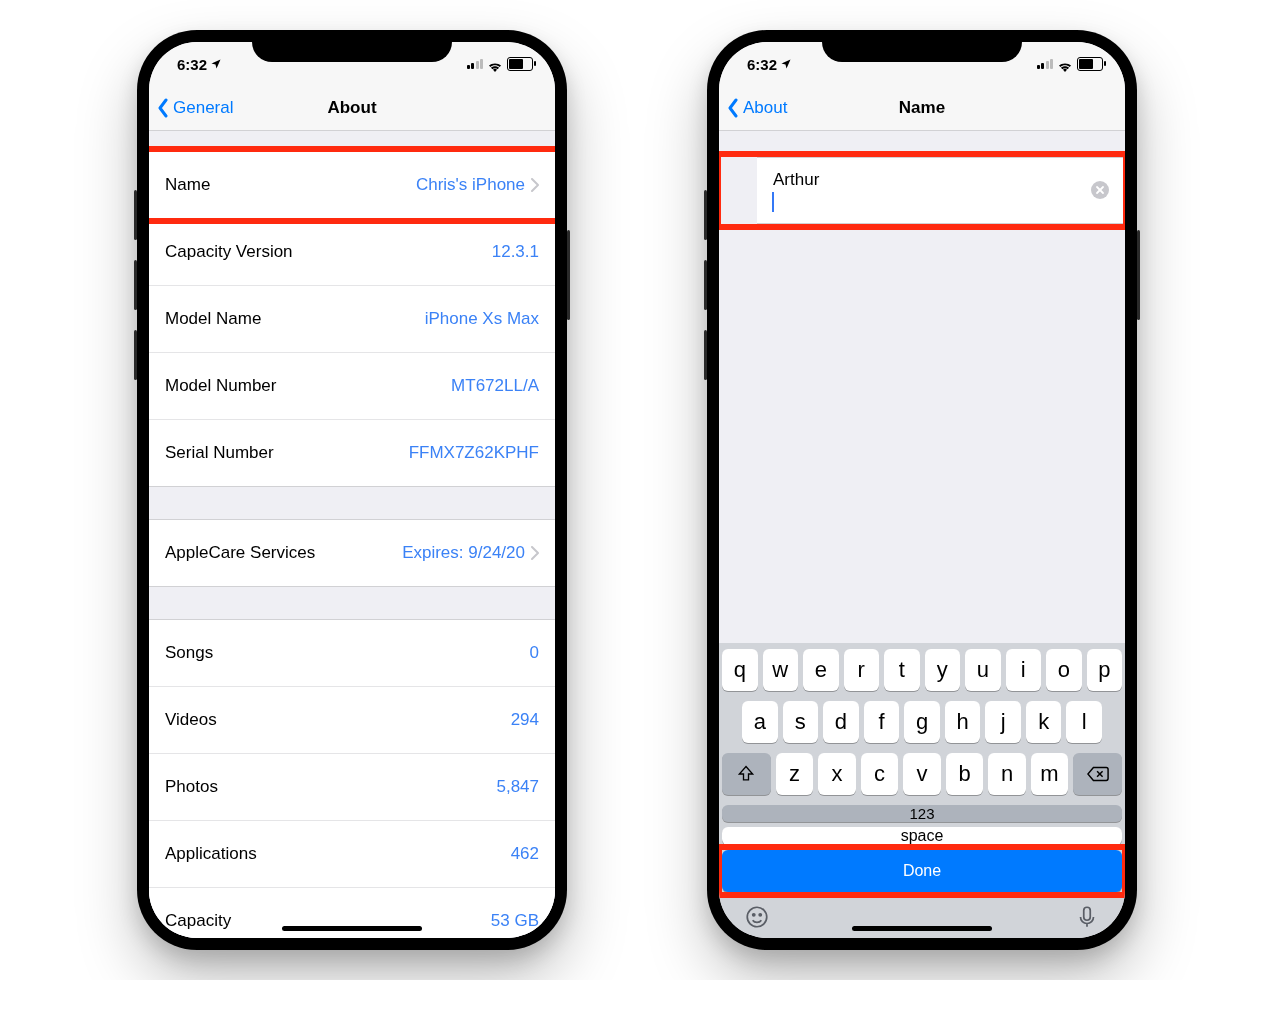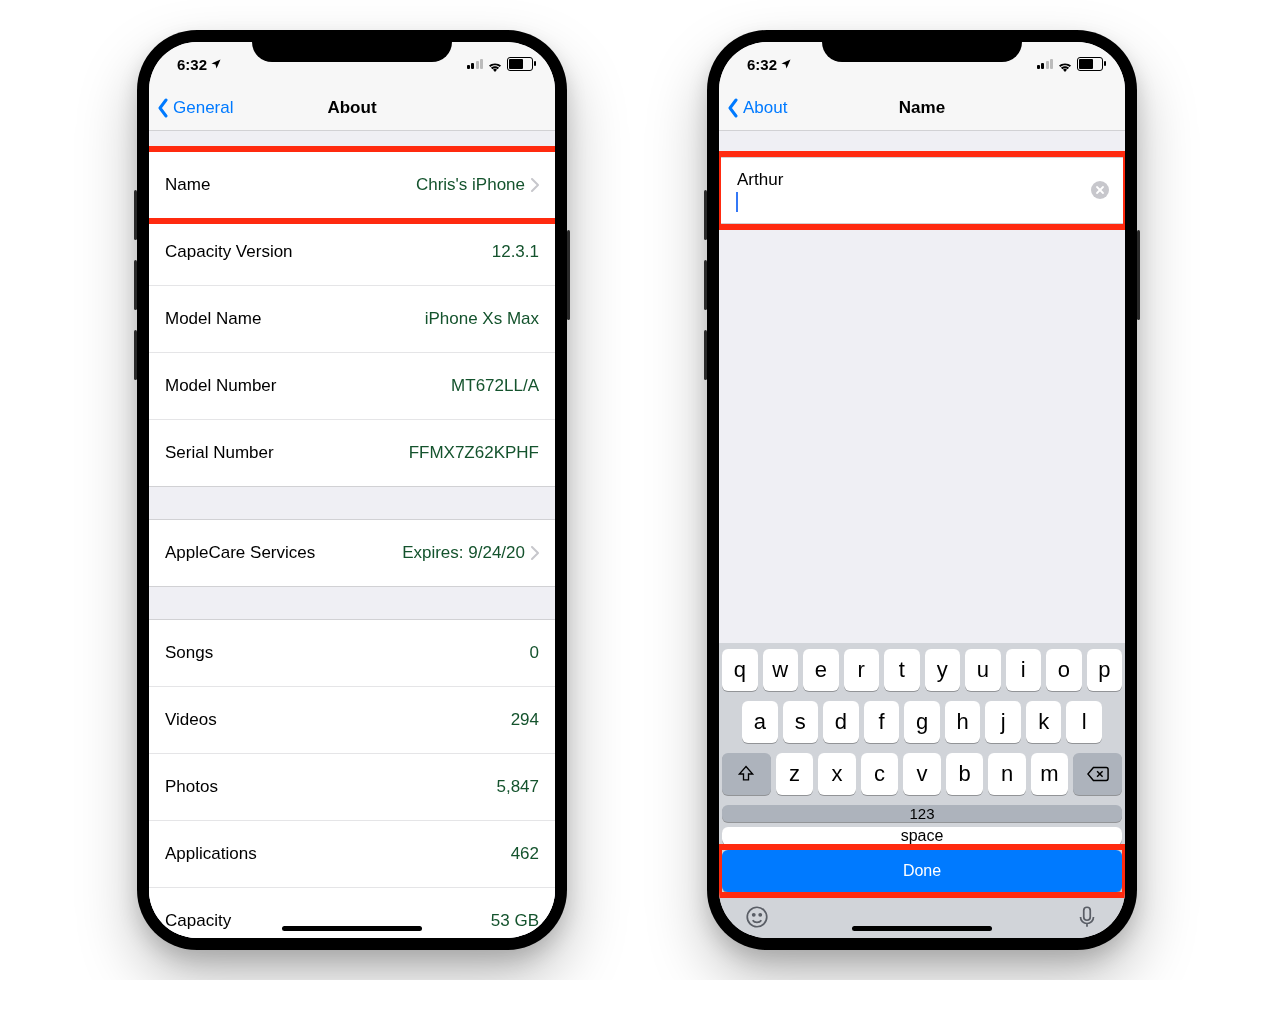--- a/index.html
+++ b/index.html
@@ -114,21 +114,21 @@
   .table-section { background: #fff; border-top:1px solid #d1d1d4; border-bottom:1px solid #d1d1d4; }
   .row {
     display:flex; justify-content:space-between; align-items:center;
     min-height: 44px;
     padding: 11px 16px 11px 16px;
     border-top:1px solid #e5e5e7;
     font-size:17px;
   }
   .table-section .row:first-child{border-top:none;}
   .row-label { color:#000; }
-  .row-value { color:#14532d; display:flex; align-items:center; gap:6px;}
+  .row-value { color:#3b82f6; display:flex; align-items:center; gap:6px;}
   .chevron-right{width:8px;height:14px;}
   .highlight {
     box-shadow: 0 0 0 6px #ff2a0f;
     position: relative;
     z-index: 5;
   }
   .row.highlight{ border-top:none; }
 
   
   .name-input-row {
@@ -355,21 +355,21 @@
       <div class="nav-back">
         <svg class="chevron-left" viewBox="0 0 12 20" fill="none" stroke="#007aff" stroke-width="3" stroke-linecap="round" stroke-linejoin="round">
             <polyline points="9,2 3,10 9,18"></polyline>
           </svg>
         <span>About</span>
       </div>
       <div class="nav-title">Name</div>
     </div>
 
     <div style="height:26px"></div>
-    <div class="name-highlight-wrap" style="margin:0 2px;">
+    <div class="name-highlight-wrap" style="margin:0 2px;padding-left:36px;">
       <div class="name-input-row">
         <span class="cursor"><input style="width: 100%;" value="Arthur"></span>
         <div class="clear-btn">
           <svg width="10" height="10" viewBox="0 0 10 10" stroke="#fff" stroke-width="1.8" stroke-linecap="round">
               <line x1="2" y1="2" x2="8" y2="8"></line>
               <line x1="8" y1="2" x2="2" y2="8"></line>
             </svg>
         </div>
       </div>
     </div>

